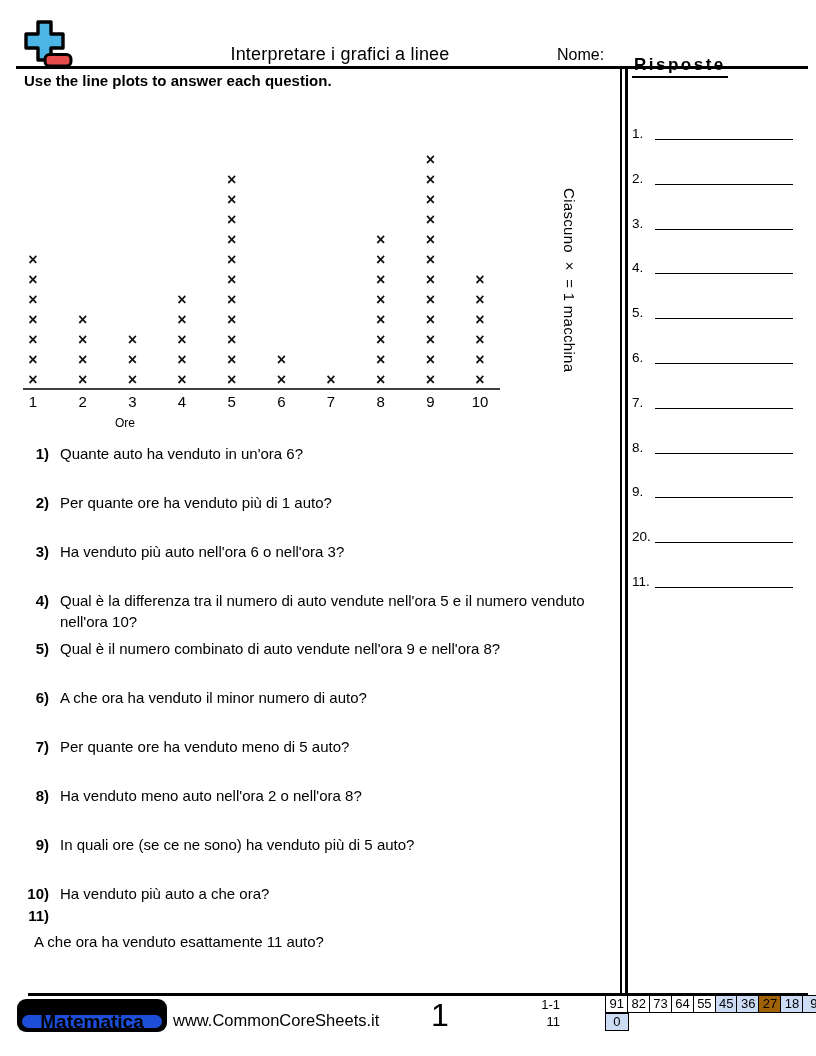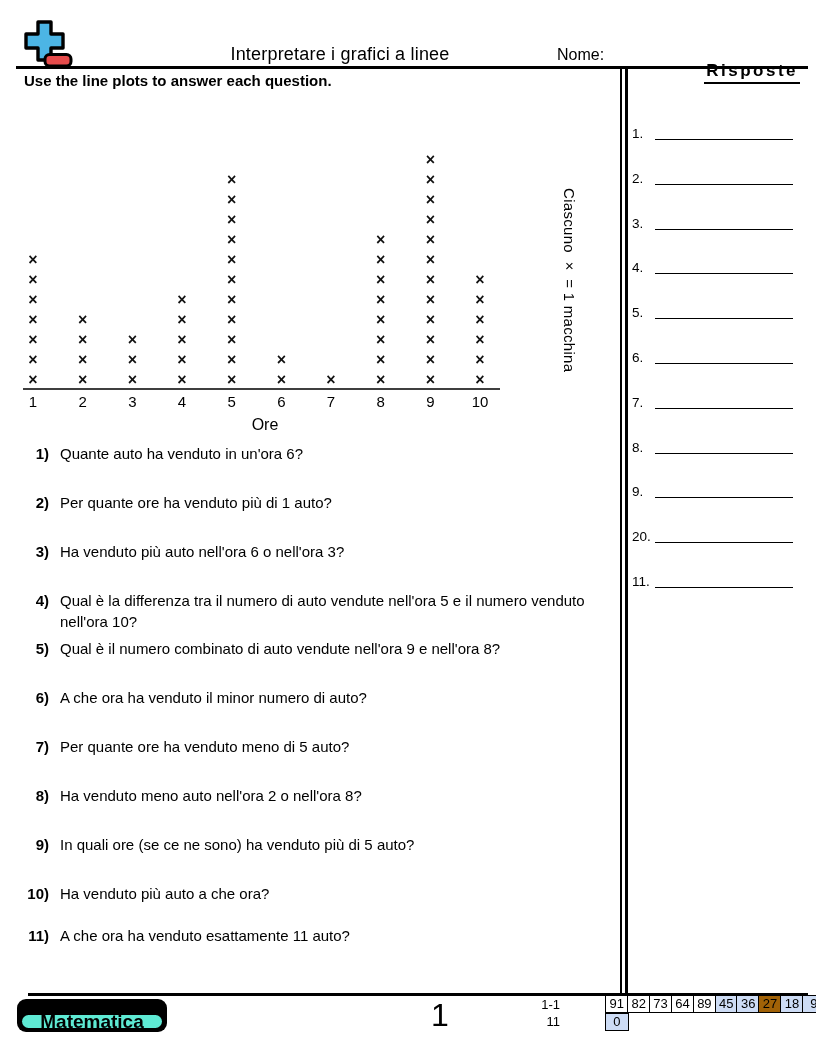--- a/index.html
+++ b/index.html
@@ -14,46 +14,46 @@
   .name-label { position:absolute; left:557px; top:46px; font-size:16px; }
   .header-rule { position:absolute; left:16px; top:66px; width:792px; height:3px; background:#000; }
   .instruction { position:absolute; left:24px; top:72px; font-size:15px; font-weight:bold; }
 
   
   .plot { position:absolute; left:0; top:0; width:620px; height:440px; }
   .axis-line { position:absolute; left:23px; top:388px; width:477px; height:2px; background:#3f3f3f; }
   .x-mark { position:absolute; width:22px; text-align:center; font-size:16px; font-weight:700;
             line-height:18px; color:#111; }
   .tick { position:absolute; width:34px; text-align:center; top:393px; font-size:15px; }
-  .xlabel { position:absolute; left:115px; top:416px; width:300px; text-align:center; font-size:16px; }
+  .xlabel { position:absolute; left:115px; top:416px; width:300px; text-align:left; font-size:12px; }
   .legend-vert { position:absolute; left:550px; top:160px; height:240px; width:28px;
                  writing-mode:vertical-rl; text-align:center; font-size:15px; letter-spacing:.3px; }
 
   
   .questions { position:absolute; left:23px; top:443px; width:594px; height:540px; }
   .q-row { position:absolute; left:0; display:flex; width:594px; }
   .q-num { width:26px; text-align:right; font-weight:bold; font-size:15px; line-height:21px;
            flex:0 0 26px; }
   .q-text { margin-left:11px; width:557px; font-size:15px; line-height:21px; }
 
   
   .v-rule-a { position:absolute; left:620px; top:69px; width:2px; height:925px; background:#000; }
   .v-rule-b { position:absolute; left:625px; top:69px; width:3px; height:925px; background:#000; }
-  .answers-title { position:absolute; left:632px; top:61px; width:168px; text-align:right; }
+  .answers-title { position:absolute; left:632px; top:55px; width:168px; text-align:left; }
   .answers-title span { display:inline-block; font-size:17px; font-weight:bold; letter-spacing:2.5px;
                         border-bottom:2px solid #000; padding:0 2px 1px 2px; }
   .ans-row { position:absolute; left:630px; width:163px; height:20px; }
   .ans-num { position:absolute; left:2px; bottom:-1px; font-size:13.5px; }
   .ans-line { position:absolute; left:25px; right:0; bottom:0; border-bottom:1.5px solid #000; height:0; }
 
   
   .footer-rule { position:absolute; left:28px; top:993px; width:780px; height:3px; background:#000; }
   .brand-badge { position:absolute; left:17px; top:999px; width:150px; height:33px; background:#000;
                  border-radius:9px; }
-  .brand-pill { position:absolute; left:5px; top:4px; right:5px; bottom:4px; background:#5eead4;
+  .brand-pill { position:absolute; left:5px; top:4px; right:5px; bottom:4px; background:#1d4ed8;
                 border-radius:13px; display:flex; align-items:center; justify-content:center;
                 font-size:19px; font-weight:bold;margin-top:12px; }
   .website { position:absolute; left:173px; top:1011px; font-size:16.5px; }
   .page-num { position:absolute; left:400px; top:997px; width:80px; text-align:center;
               font-size:32px; font-weight:400; }
   .score-label-1 { position:absolute; left:498px; top:997px; width:62px; text-align:right; font-size:13px; }
   .score-label-2 { position:absolute; left:498px; top:1014px; width:62px; text-align:right; font-size:13px; }
   .score-row { position:absolute; left:565px; display:flex;padding-left:40px; }
   .score-row-1 { top:995px; }
   .score-row-2 { top:1012.5px; }
@@ -188,21 +188,21 @@
         <div class="q-text">Ha venduto meno auto nell'ora 2 o nell'ora 8?</div>
       </div>
       <div class="q-row" style="top: 390.8px;">
         <div class="q-num">9)</div>
         <div class="q-text">In quali ore (se ce ne sono) ha venduto più di 5 auto?</div>
       </div>
       <div class="q-row" style="top: 439.65px;">
         <div class="q-num">10)</div>
         <div class="q-text">Ha venduto più auto a che ora?</div>
       </div>
-      <div class="q-row" style="top: 482px;">
+      <div class="q-row" style="top: 462px; flex-direction: column;">
         <div class="q-num">11)</div>
         <div class="q-text">A che ora ha venduto esattamente 11 auto?</div>
       </div>
     </div>
 
   <div class="v-rule-a"></div>
   <div class="v-rule-b"></div>
   <div class="answers-title">
     <span>Risposte</span>
   </div>
@@ -250,29 +250,30 @@
       <div class="ans-row" style="top: 568px;">
         <span class="ans-num">11.</span>
         <div class="ans-line"></div>
       </div>
     </div>
 
   <div class="footer-rule"></div>
   <div class="brand-badge">
     <div class="brand-pill">Matematica</div>
   </div>
+  <div class="website">www.CommonCoreSheets.it</div>
   <div class="page-num">1</div>
   <div class="score-label-1">1-1</div>
   <div class="score-label-2">11</div>
   <div class="score-row score-row-1" id="score-row-1">
       <div class="score-cell">91</div>
       <div class="score-cell">82</div>
       <div class="score-cell">73</div>
       <div class="score-cell">64</div>
-      <div class="score-cell">89</div>
+      <div class="score-cell">55</div>
       <div class="score-cell" style="background: rgb(205, 220, 245);">45</div>
       <div class="score-cell" style="background: rgb(205, 220, 245);">36</div>
       <div class="score-cell" style="background: #a16207;">27</div>
       <div class="score-cell" style="background: rgb(205, 220, 245);">18</div>
       <div class="score-cell" style="background: rgb(205, 220, 245);">9</div>
     </div>
   <div class="score-row score-row-2" id="score-row-2">
       <div class="score-cell" style="background: rgb(205, 220, 245);">0</div>
     </div>
 

